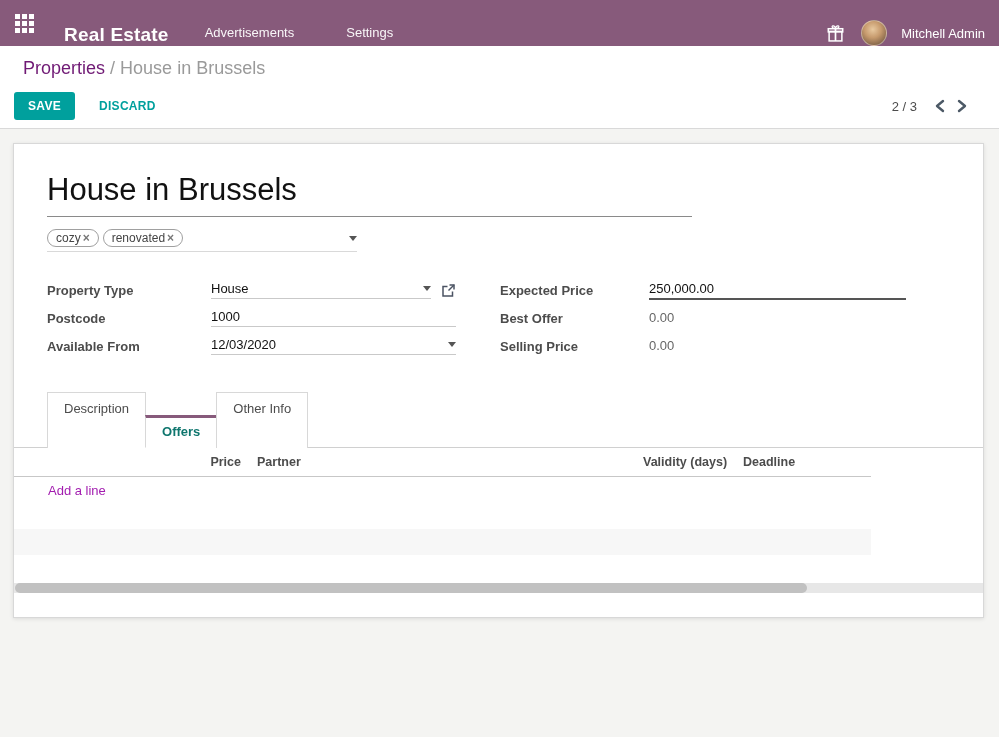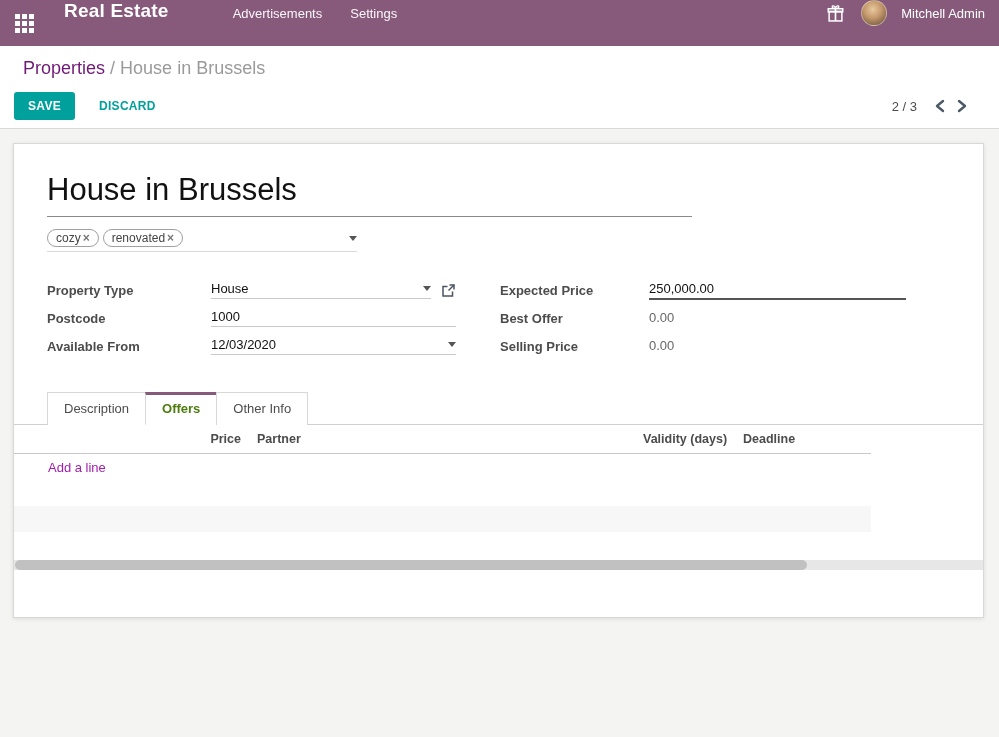--- a/index.html
+++ b/index.html
@@ -1,25 +1,25 @@
 <!DOCTYPE html>
 <html><head>
 <meta charset="utf-8">
 <style>
   * { margin:0; padding:0; box-sizing:border-box; }
   html,body { width:999px; height:737px; overflow:hidden; }
   body { font-family:"Liberation Sans", sans-serif; background:#f4f4f2; color:#333; }
 
   
-  .navbar { height:46px; background:#875A7B; display:flex; align-items:flex-start; color:#fff; }
+  .navbar { height:46px; background:#875A7B; display:flex; align-items:flex-end; color:#fff; }
   .apps-btn { width:48px; height:46px; display:flex; align-items:center; justify-content:center; cursor:pointer; }
   .grid-icon { display:grid; grid-template-columns:repeat(3,5px); grid-template-rows:repeat(3,5px); gap:2px; }
   .grid-icon span { background:#fff; width:5px; height:5px; }
   .app-name { font-size:19px; font-weight:bold; margin-left:16px; letter-spacing:.2px; }
-  .nav-menu { display:flex; margin-left:56px; gap:12px; }
+  .nav-menu { display:flex; margin-left:28px; gap:36px; }
   .nav-item { font-size:13px; color:rgba(255,255,255,.95); padding:6px 8px; cursor:pointer; }
   .nav-right { margin-left:auto; display:flex; align-items:center; gap:14px; padding-right:14px; }
   .gift-btn { width:24px; height:24px; display:flex; align-items:center; justify-content:center; cursor:pointer; }
   .avatar { width:26px; height:26px; border-radius:50%;
             background:radial-gradient(circle at 45% 35%, #e8c9a0 0%, #c79b6e 40%, #8a6a4c 75%, #5d4733 100%);
             border:1px solid rgba(255,255,255,.4); }
   .user-name { font-size:13px; color:#fff; }
 
   
   .control-panel { background:#fff; border-bottom:1px solid #d9d9d9; padding:12px 14px 10px 14px; height:83px; }
@@ -64,22 +64,22 @@
   .field-value.focused { border-bottom:2px solid #555; }
   .field-value.readonly { border-bottom:none; color:#666; cursor:default; }
   .ext-link { margin-left:10px; cursor:pointer; display:flex; align-items:center; }
 
   
   .notebook { margin-top:32px; }
   .tab-bar { display:flex; padding-left:33px; border-bottom:1px solid #d0d0d0; }
   .tab { font-size:13px; color:#4c4c4c; padding:8px 16px; border:1px solid #d8d8d8; border-bottom:none;
          background:#fff; cursor:pointer; margin-bottom:-1px; }
   .tab + .tab { margin-left:-1px; }
-  .tab.active { font-weight:bold; color:#4d7c0f; border-top:3px solid #875A7B; padding-top:6px;
-                border-bottom:1px solid #fff; }
+  .tab.active { font-weight:bold; color:#0f766e; border-top:3px solid #875A7B; padding-top:6px;
+                border-bottom:1px solid #fff;margin-top:23px; }
 
   
   .table-clip { width:857px; overflow:hidden; }
   .otable { width:1056px; }
   .thead { display:flex; border-bottom:1px solid #c7c7c7; height:29px; align-items:center; }
   .th { font-size:12.5px; font-weight:bold; color:#4c4c4c; padding:0 8px; white-space:nowrap; overflow:hidden; }
   .col-handle { width:33px; flex:none; }
   .col-price { width:202px; flex:none; text-align:right; }
   .col-partner { width:386px; flex:none; }
   .col-validity { width:100px; flex:none; text-align:right; }

